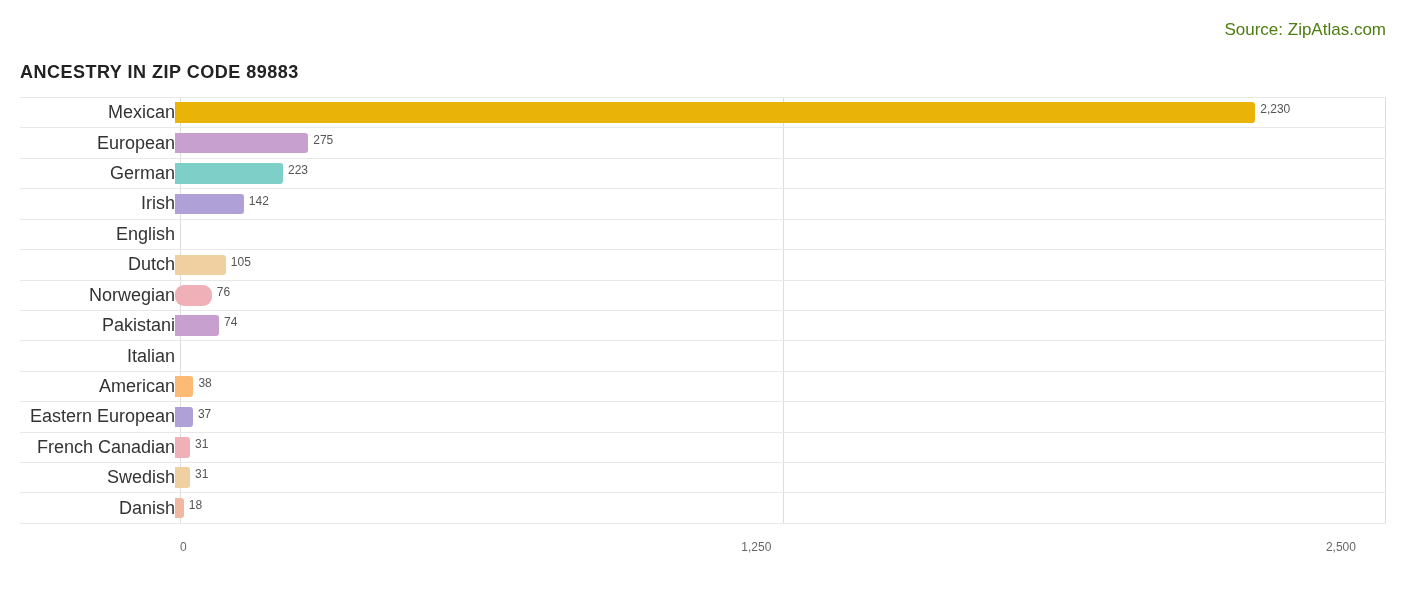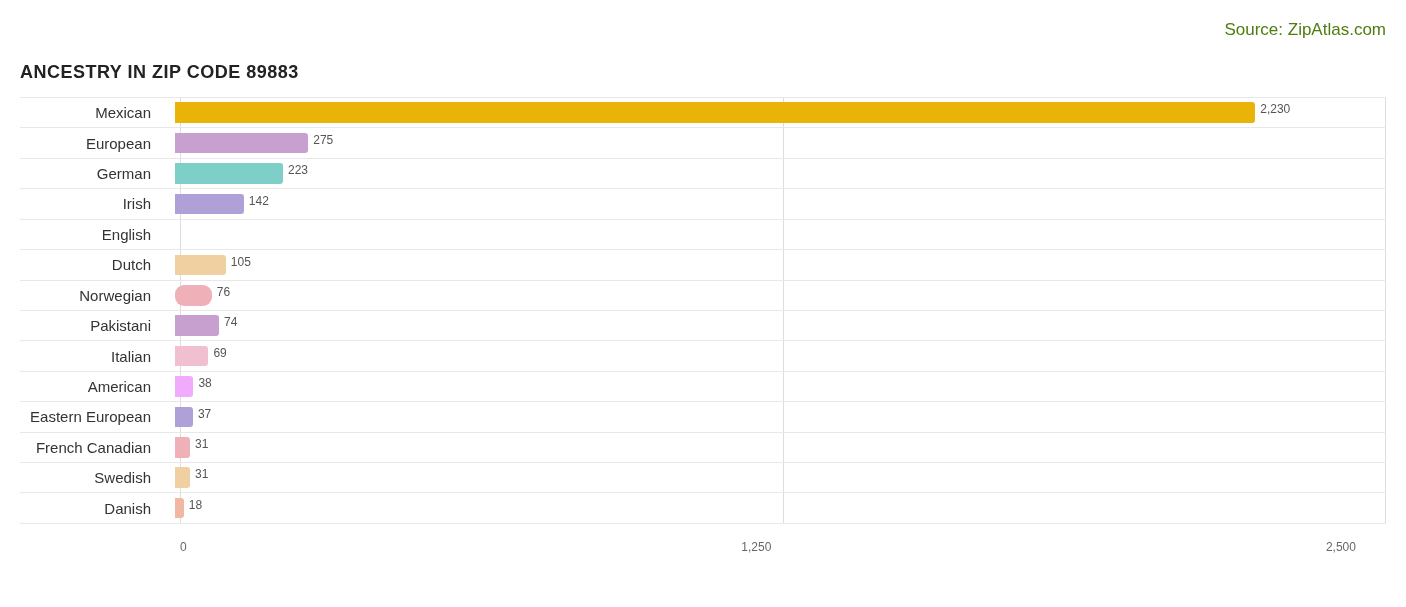--- a/index.html
+++ b/index.html
@@ -65,24 +65,24 @@
       display: flex;
       align-items: center;
       border-bottom: 1px solid #e8e8e8;
       position: relative;
     }
     .bar-row:first-child {
       border-top: 1px solid #e8e8e8;
     }
     .bar-label {
       width: 155px;
-      font-size: 15px;
+      font-size: 18px;
       color: #333;
       text-align: right;
-      padding-right: 24px;
+      padding-right: 0;
       flex-shrink: 0;
     }
     .bar-track {
       flex: 1;
       height: 70%;
       position: relative;
       display: flex;
       align-items: center;
     }
     .bar-fill {
@@ -186,30 +186,25 @@
         <div class="bar-row">
     <div class="bar-label">Pakistani</div>
     <div class="bar-track">
       <div class="bar-fill" style="width:2.96%; background-color:#c8a0d0;padding-left:44px;">
         <span class="bar-value">74</span>
       </div>
     </div>
   </div>
         <div class="bar-row">
     <div class="bar-label">Italian</div>
-    <div class="bar-track">
-      <div class="bar-fill" style="width:2.76%; background-color:#f0c0d0;">
-        <span class="bar-value">69</span>
-      </div>
-    </div>
   </div>
         <div class="bar-row">
     <div class="bar-label">American</div>
     <div class="bar-track">
-      <div class="bar-fill" style="width:1.52%; background-color:#f0abfc;">
+      <div class="bar-fill" style="width:1.52%; background-color:#fdba74;">
         <span class="bar-value">38</span>
       </div>
     </div>
   </div>
         <div class="bar-row">
     <div class="bar-label">Eastern European</div>
     <div class="bar-track">
       <div class="bar-fill" style="width:1.48%; background-color:#b0a0d8;">
         <span class="bar-value">37</span>
       </div>

